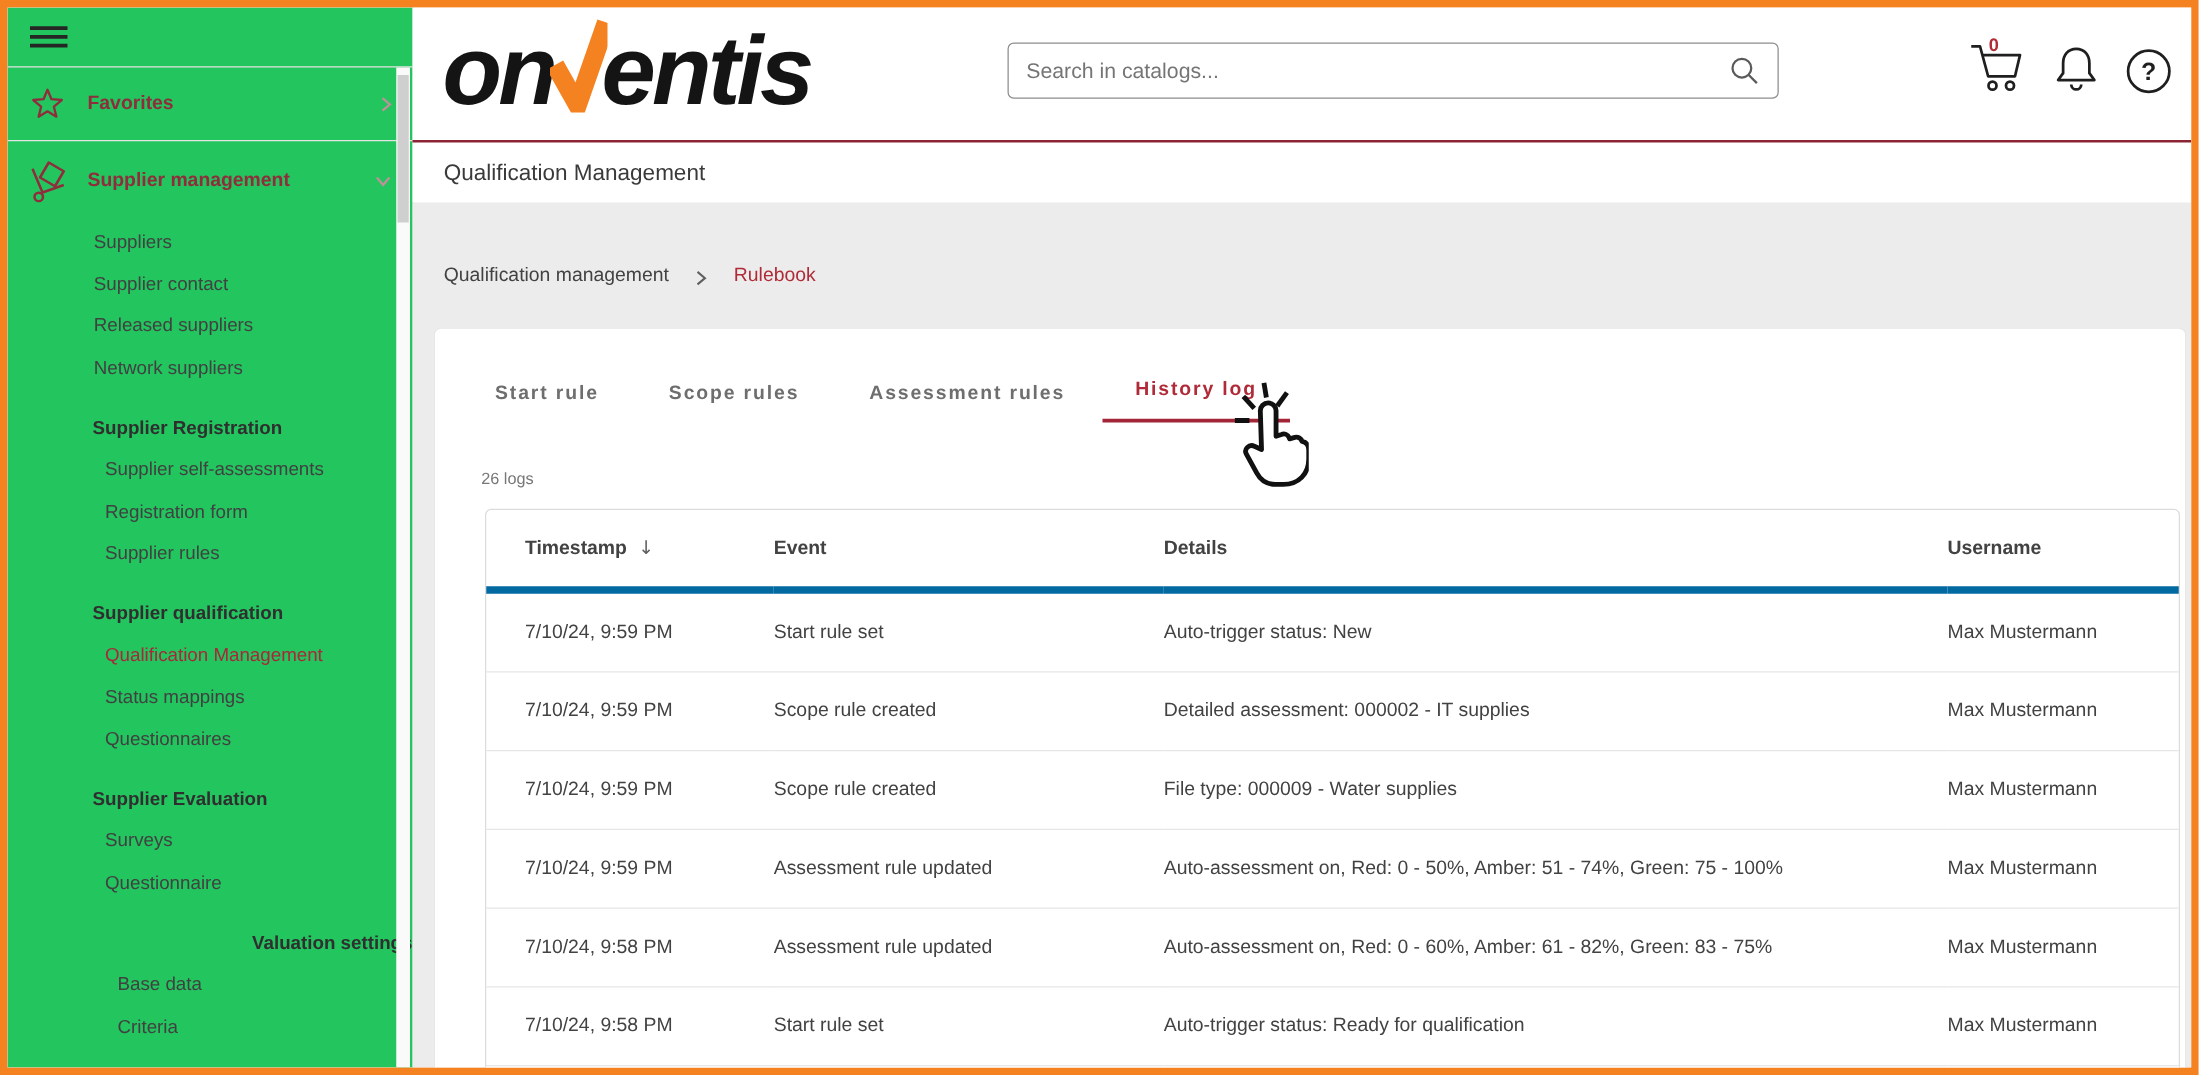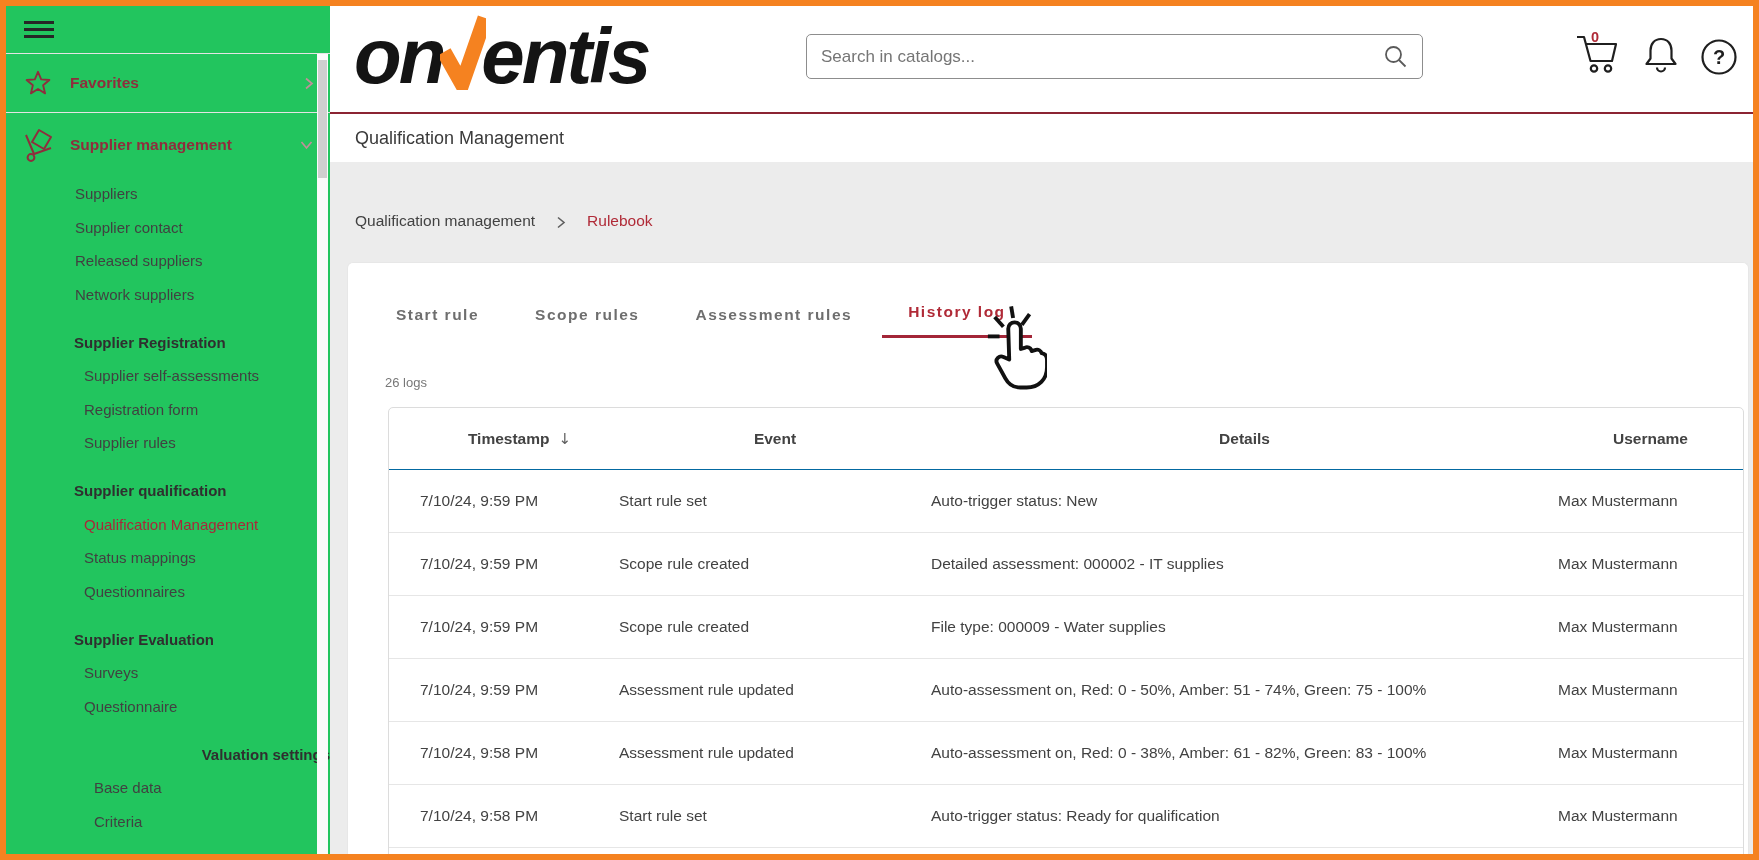--- a/index.html
+++ b/index.html
@@ -51,21 +51,21 @@
 
   .card{position:absolute;left:17px;right:4px;top:100px;bottom:-30px;background:#fff;border:1px solid #e7e7e7;border-bottom:none;border-radius:6px 6px 0 0;}
   .tabs{display:flex;align-items:flex-end;padding:40px 0 0 48px;}
   .tab{font-size:15.5px;font-weight:700;letter-spacing:1.5px;color:#6e6e6e;padding-bottom:14px;margin-left:56px;cursor:pointer;white-space:nowrap;}
   .tab:nth-of-type(1){margin-left:0;}
   .tab.active{color:#b02a37;border-bottom:3px solid #a32638;padding-left:26px;padding-right:26px;margin-left:30px;}
   .logs-count{margin:37px 0 17px 37px;font-size:13px;color:#777;}
   .table-wrap{margin:13px 4px 0 40px;border:1px solid #dcdcdc;border-radius:5px;background:#fff;padding-bottom:20px;}
   table{width:100%;border-collapse:collapse;table-layout:fixed;}
   col.c1{width:230px;}col.c2{width:312px;}col.c3{width:627px;}
-  th{height:61px;text-align:center;font-size:15.5px;font-weight:700;color:#424242;border-bottom:1px solid #0369a1;padding:0;vertical-align:middle;}
+  th{height:61px;text-align:left;font-size:15.5px;font-weight:700;color:#424242;border-bottom:6px solid #0369a1;padding:0;vertical-align:middle;}
   td{height:62px;font-size:15.5px;color:#424242;border-bottom:1px solid #e6e6e6;padding:0;vertical-align:middle;white-space:nowrap;overflow:hidden;}
   th:first-child,td:first-child{padding-left:31px;}
   .sort-arrow{font-family:"DejaVu Sans",sans-serif;color:#5f5f5f;font-weight:400;font-size:15px;margin-left:9px;cursor:pointer;}
 
   .tap-cursor{position:absolute;left:979px;top:294px;z-index:50;pointer-events:none;}
 </style>
 </head>
 <body>
 
 <div class="frame">
@@ -312,21 +312,21 @@
                 <tr>
                   <td>7/10/24, 9:59 PM</td>
                   <td>Assessment rule updated</td>
                   <td>Auto-assessment on, Red: 0 - 50%, Amber: 51 - 74%, Green: 75 - 100%</td>
                   <td>Max Mustermann</td>
                 </tr>
 
                 <tr>
                   <td>7/10/24, 9:58 PM</td>
                   <td>Assessment rule updated</td>
-                  <td>Auto-assessment on, Red: 0 - 38%, Amber: 61 - 82%, Green: 83 - 100%</td>
+                  <td>Auto-assessment on, Red: 0 - 60%, Amber: 61 - 82%, Green: 83 - 75%</td>
                   <td>Max Mustermann</td>
                 </tr>
 
                 <tr>
                   <td>7/10/24, 9:58 PM</td>
                   <td>Start rule set</td>
                   <td>Auto-trigger status: Ready for qualification</td>
                   <td>Max Mustermann</td>
                 </tr>
               </tbody>

